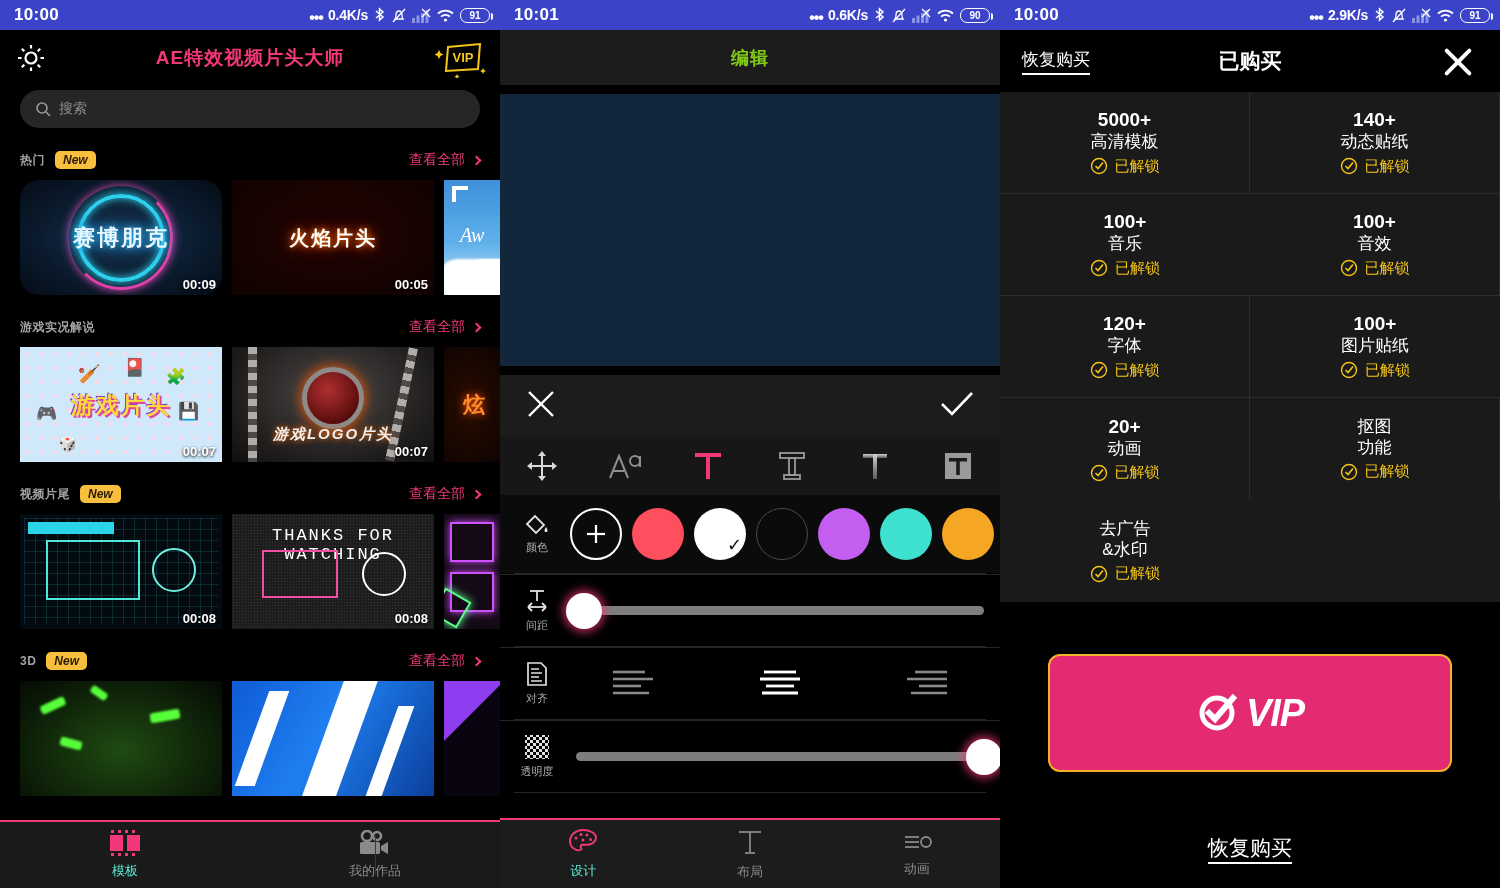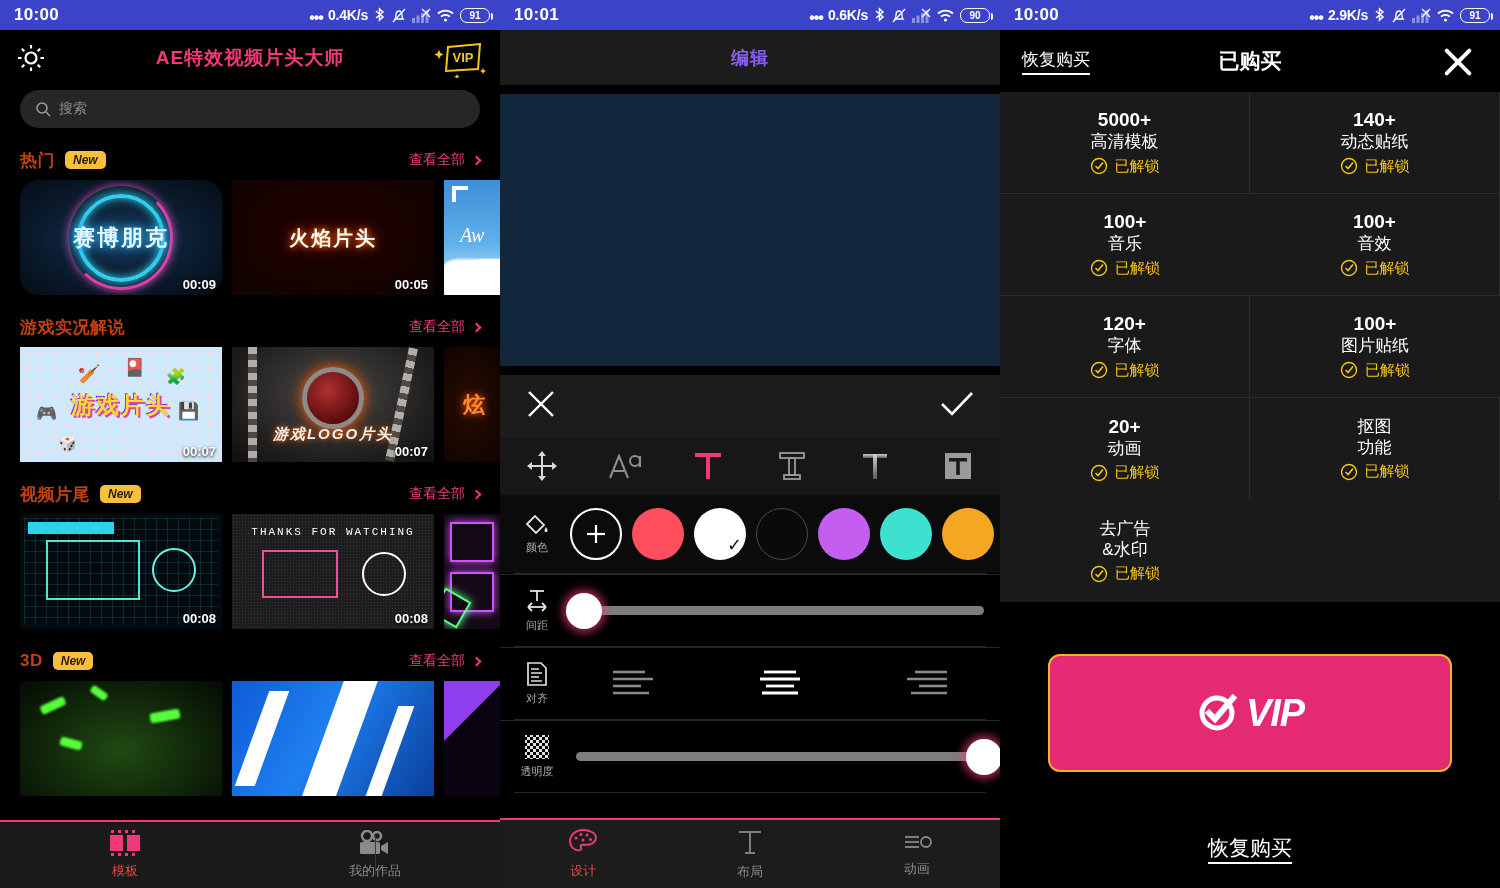--- a/index.html
+++ b/index.html
@@ -39,21 +39,21 @@
   .vipbadge { margin-left:auto; width:52px; height:40px; position:relative; }
   .searchwrap { padding:0 20px; margin-top:4px; }
   .searchbox {
     height:38px; background:#262626; border-radius:19px; display:flex; align-items:center;
     padding:0 16px; gap:8px;
   }
   .searchbox span { color:#8d8d8d; font-size:14px; }
   .sec-head {
     display:flex; align-items:center; padding:0 20px; height:40px; margin-top:12px;
   }
-  .sec-title { color:#c2410c; font-size:17px; font-weight:bold; letter-spacing:.5px; }
+  .sec-title { color:#a3a3a3; font-size:12px; font-weight:bold; letter-spacing:.5px; }
   .sec-new {
     margin-left:10px; background:#f7bf3d; color:#2b1a00; font-size:12px; font-weight:bold;
     border-radius:5px; padding:2px 8px; font-style:italic;
   }
   .sec-all { margin-left:auto; color:#f2387a; font-size:14px; display:flex; align-items:center; gap:8px;}
   .chev { width:7px;height:7px;border-top:2px solid #f2387a;border-right:2px solid #f2387a;transform:rotate(45deg);}
   .cardrow { display:flex; gap:10px; padding-left:20px; }
   .card { width:202px; height:115px; flex:0 0 auto; position:relative; overflow:hidden; }
   .card.cut { width:62px; }
   .card .dur {
@@ -93,49 +93,49 @@
   .th-logo .tpl-label{top:auto;bottom:18px;transform:none;font-size:15px;font-style:italic;color:#f0f0f0;text-shadow:0 0 6px #ff6a00;}
   .th-neon{background:radial-gradient(ellipse at 40% 50%,#2a0c00,#0b0302);}
   .th-neon .tpl-label{color:#ff8a2b;text-shadow:0 0 8px #ff5200;font-size:22px;}
   .th-hud { background:#030a10; }
   .th-hud .grid{position:absolute;inset:4px;background-image:linear-gradient(rgba(60,200,220,.16) 1px,transparent 1px),linear-gradient(90deg,rgba(60,200,220,.16) 1px,transparent 1px);background-size:11px 11px;}
   .th-hud .box{position:absolute;left:26px;top:26px;width:94px;height:60px;border:2px solid #4fe6d4;}
   .th-hud .circ{position:absolute;right:26px;top:34px;width:44px;height:44px;border-radius:50%;border:2px solid #6ff0e0;}
   .th-hud .bar{position:absolute;left:8px;top:8px;width:86px;height:12px;background:#2bd4e8;}
   .th-thx { background:#1d1d1d; }
   .th-thx .noise{position:absolute;inset:0;background-image:radial-gradient(#4a4a4a .8px,transparent .9px);background-size:3px 3px;opacity:.55;}
-  .th-thx .txt{position:absolute;left:0;right:0;top:12px;text-align:center;color:#fff;font-size:11px;letter-spacing:2px;font-family:"Liberation Mono",monospace;}
+  .th-thx .txt{position:absolute;left:0;right:0;top:12px;text-align:center;color:#fff;font-size:17px;letter-spacing:2px;font-family:"Liberation Mono",monospace;}
   .th-thx .b1{position:absolute;left:30px;top:36px;width:76px;height:48px;border:2px solid #ef4fa0;}
   .th-thx .b2{position:absolute;right:28px;top:38px;width:44px;height:44px;border-radius:50%;border:2px solid #fff;}
   .th-pink{background:#140a16;}
   .th-pink .f1{position:absolute;left:6px;top:8px;width:44px;height:40px;border:2px solid #d050ff;box-shadow:0 0 8px #d050ff;}
   .th-pink .f2{position:absolute;left:6px;top:58px;width:44px;height:40px;border:2px solid #d050ff;box-shadow:0 0 8px #d050ff;}
   .th-pink .g{position:absolute;left:-8px;bottom:6px;width:30px;height:30px;border:2px solid #5bff8a;transform:rotate(30deg);box-shadow:0 0 8px #5bff8a;}
   .th-green{background:radial-gradient(ellipse at 50% 60%,#1f4a12,#040a03);}
   .th-green .s{position:absolute;border-radius:3px;background:#57ff3a;filter:blur(1px);}
   .th-blue{background:linear-gradient(120deg,#0f5bd6,#1f7ff0 45%,#0a3f9c);}
   .th-blue .w{position:absolute;background:#fff;transform:skewX(-20deg);}
   .th-purp{background:#0a0410;}
   .th-purp .tri{position:absolute;left:0;top:0;width:0;height:0;border-left:60px solid #8f3df0;border-bottom:60px solid transparent;}
 
   .l-scroll { position:absolute; top:30px; left:0; right:0; bottom:68px; overflow:hidden; }
   .l-bottomnav {
     position:absolute; left:0; right:0; bottom:0; height:68px; background:#1a1a1a;
     border-top:2px solid #f2387a; display:flex;
   }
   .navitem { flex:1; display:flex; flex-direction:column; align-items:center; justify-content:center; gap:6px; position:relative;}
   .navitem span { font-size:13px; color:#8a8a8a; }
-  .navitem.active span { color:#ef4444; }
+  .navitem.active span { color:#5eead4; }
   .navdiv { position:absolute; left:50%; top:14px; bottom:14px; width:1px; background:#3a3a3a; }
   .filmicon { width:30px;height:26px; position:relative; }
   .filmicon i{position:absolute;background:#f2387a;}
 
   
   .m-title { height:55px; background:#1c1c1c; display:flex; align-items:center; justify-content:center;
-             color:#8b5cf6; font-size:18px; font-weight:bold; letter-spacing:1px; }
+             color:#84cc16; font-size:18px; font-weight:bold; letter-spacing:1px; }
   .m-preview { height:290px; background:#000; display:flex; align-items:center; justify-content:center; }
   .m-canvas { width:500px; height:272px; background:#12263c; }
   .m-confirm { height:62px; background:#1c1c1c; display:flex; align-items:center; justify-content:space-between; padding:0 26px; }
   .m-tools { height:58px; background:#171717; display:flex; align-items:center; }
   .m-tool { flex:1; display:flex; align-items:center; justify-content:center; }
   .m-swatches { height:78px; background:#0b0b0b; display:flex; align-items:center; padding-left:14px; gap:10px; overflow:hidden; }
   .sw-lab { width:46px; display:flex; flex-direction:column; align-items:center; gap:3px; flex:0 0 auto;}
   .sw-lab span{font-size:11px;color:#a9a9a9;}
   .sw { width:52px;height:52px;border-radius:50%;flex:0 0 auto;position:relative; }
   .sw.add{border:2px solid #fff;background:transparent;display:flex;align-items:center;justify-content:center;}

